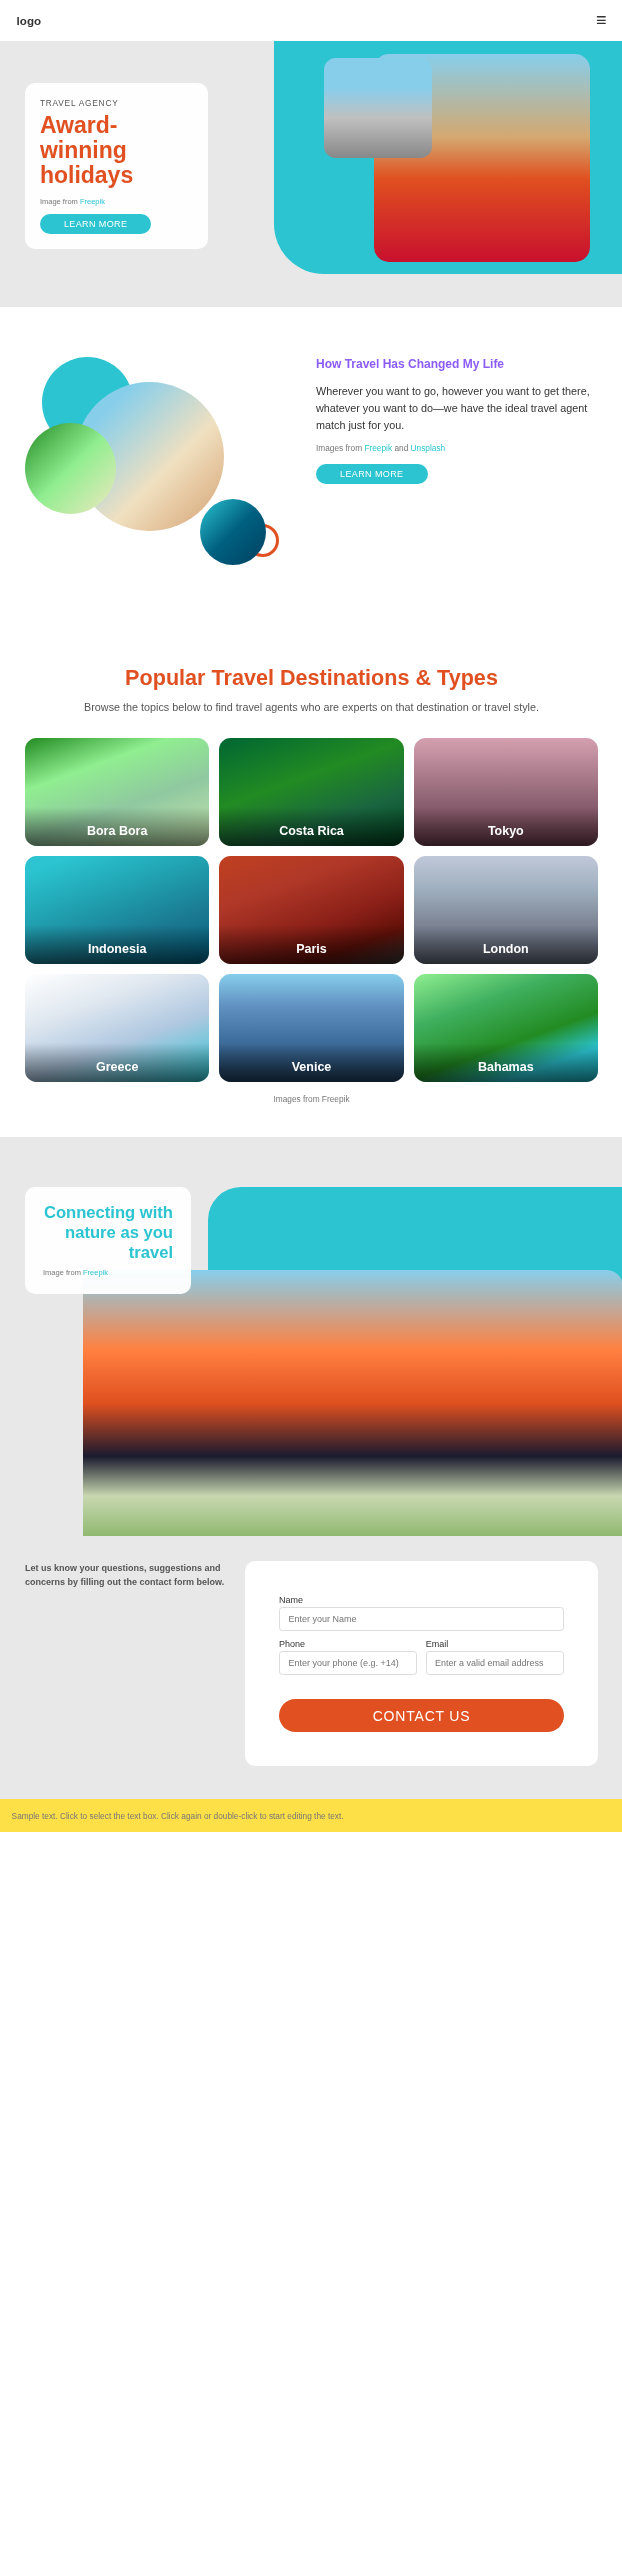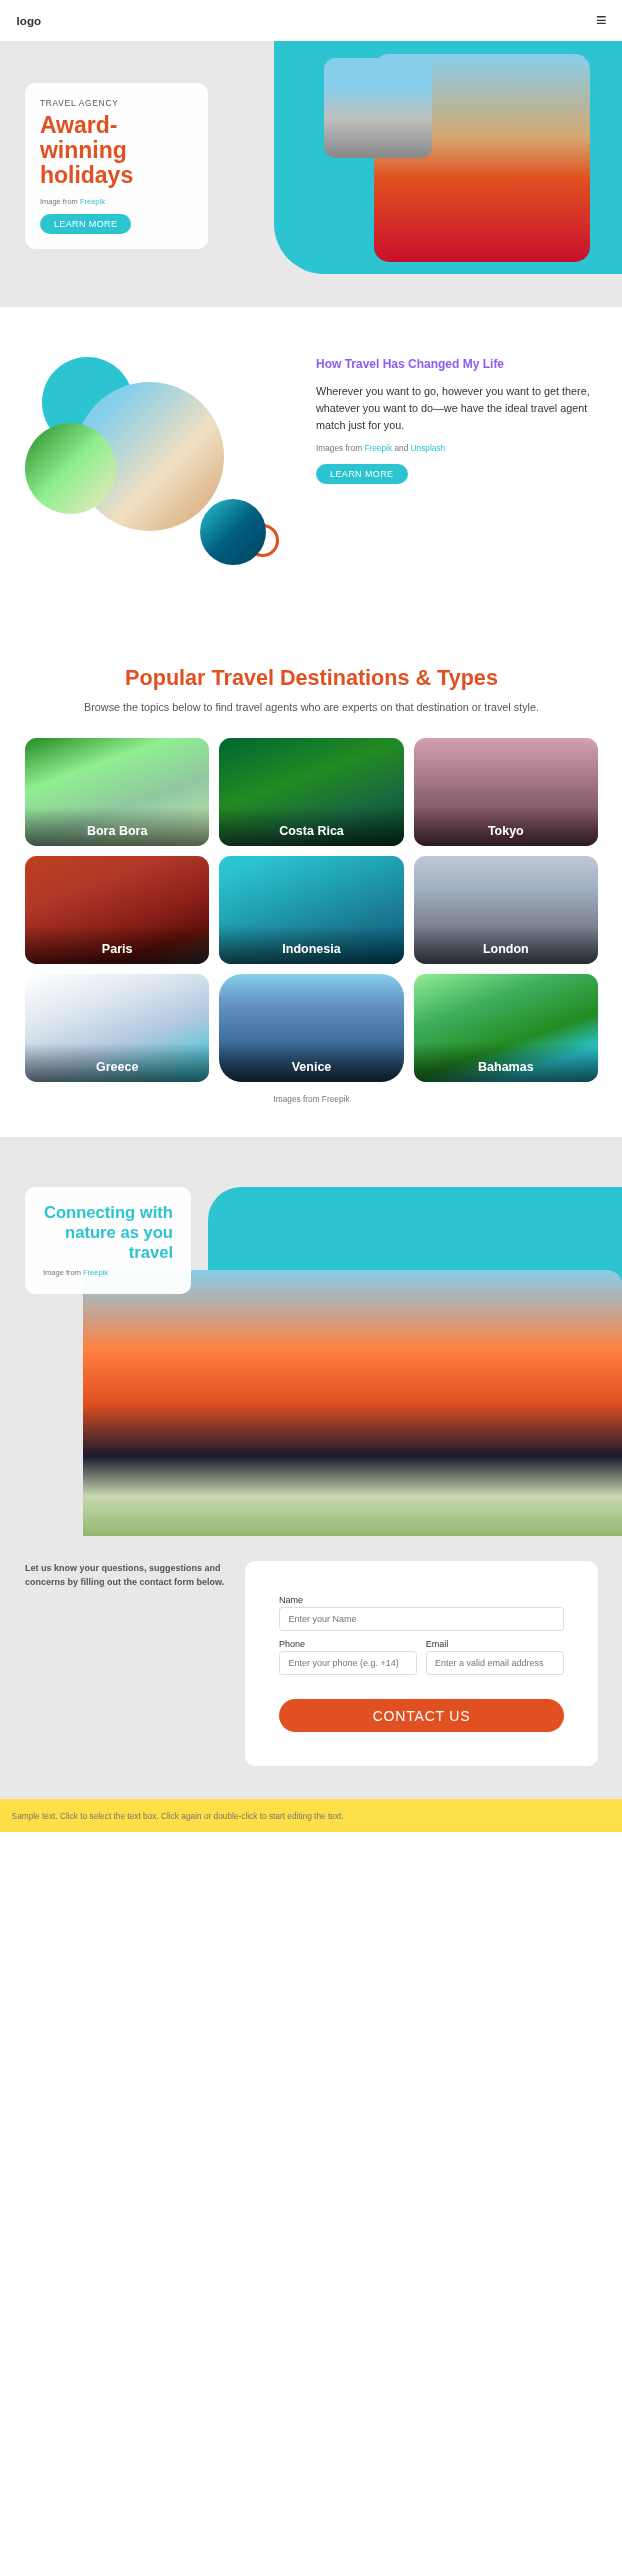--- a/index.html
+++ b/index.html
@@ -43,21 +43,21 @@
     .hero-content {
       position: relative; z-index: 4; max-width: 183px; background: rgba(255,255,255,0.92);
       padding: 15px; border-radius: 10px; margin-top: 16.6px; margin-left: 8.3px;
     }
     .hero-tag { font-size: 8.3px; text-transform: uppercase; color: #555; letter-spacing: 0.8px; margin-bottom: 5px; }
     .hero-title { font-size: 23px; font-weight: bold; color: #e05020; line-height: 1.1; margin-bottom: 8.3px; }
     .hero-source { font-size: 7.5px; color: #777; margin-bottom: 8.3px; }
     .hero-source a { color: #2bc4d0; text-decoration: none; }
     .btn-teal {
       background: #2bc4d0; color: #fff; border: none; border-radius: 16.6px;
-      padding: 5px 14px; font-size: 9px; cursor: pointer; letter-spacing: 0.4px; text-transform: uppercase;
+      padding: 5px 24px; font-size: 9px; cursor: pointer; letter-spacing: 0.4px; text-transform: uppercase;
     }
 
     
     .how-travel {
       padding: 50px 25px 33px; display: flex; gap: 25px; align-items: flex-start; position: relative;
     }
     .how-travel-images {
       position: relative; width: 266px; flex-shrink: 0; height: 233px;
     }
     .circle-teal-big {
@@ -106,21 +106,21 @@
       text-align: center;
     }
     
     .dest-borabora { background: linear-gradient(160deg, #228B22 0%, #90EE90 30%, #90c8a0 60%, #c8e8b0 100%); }
     .dest-costarica { background: linear-gradient(160deg, #006633 0%, #228B22 40%, #1a6640 70%, #004420 100%); }
     .dest-tokyo { background: linear-gradient(180deg, #d4a0b0 0%, #b08090 30%, #8b6070 60%, #704050 100%); }
     .dest-indonesia { background: linear-gradient(160deg, #2bc4d0 10%, #20a0b0 40%, #1a7890 70%, #006080 100%); }
     .dest-paris { background: linear-gradient(160deg, #c04020 0%, #b03828 30%, #8b2018 60%, #601008 80%, #333 100%); }
     .dest-london { background: linear-gradient(180deg, #c0c8d8 0%, #a0b0c0 30%, #808898 60%, #606878 100%); }
     .dest-greece { background: linear-gradient(160deg, #ffffff 0%, #e0e8f0 30%, #b0c8e0 60%, #2bc4d0 100%); }
-    .dest-venice { background: linear-gradient(180deg, #87ceeb 0%, #6090c0 30%, #4070a0 60%, #204060 100%); border-radius: 23px; }
+    .dest-venice { background: linear-gradient(180deg, #87ceeb 0%, #6090c0 30%, #4070a0 60%, #204060 100%); }
     .dest-bahamas { background: linear-gradient(160deg, #90EE90 0%, #40b060 30%, #228B22 60%, #2bc4d0 80%, #1ab0c0 100%); }
     .destinations-source { font-size: 8.3px; color: #777; }
 
     
     .connecting {
       position: relative; background: #e8e8e8; padding: 50px 0 0; overflow: hidden; min-height: 399px;
     }
     .connecting-bg-teal {
       position: absolute; top: 50px; right: 0; width: 415px; height: 316px;
       background: #2bc4d0; border-radius: 33px 0 0 33px; z-index: 0;
@@ -213,25 +213,25 @@
   <div class="dest-grid">
   <div class="dest-card dest-borabora">
         <div class="dest-label">Bora Bora</div>
       </div>
       <div class="dest-card dest-costarica">
         <div class="dest-label">Costa Rica</div>
       </div>
       <div class="dest-card dest-tokyo">
         <div class="dest-label">Tokyo</div>
       </div>
+      <div class="dest-card dest-indonesia">
+        <div class="dest-label">Indonesia</div>
+      </div>
       <div class="dest-card dest-paris">
         <div class="dest-label">Paris</div>
-      </div>
-      <div class="dest-card dest-indonesia">
-        <div class="dest-label">Indonesia</div>
       </div>
       <div class="dest-card dest-london">
         <div class="dest-label">London</div>
       </div>
       <div class="dest-card dest-greece">
         <div class="dest-label">Greece</div>
       </div>
       <div class="dest-card dest-venice">
         <div class="dest-label">Venice</div>
       </div>

